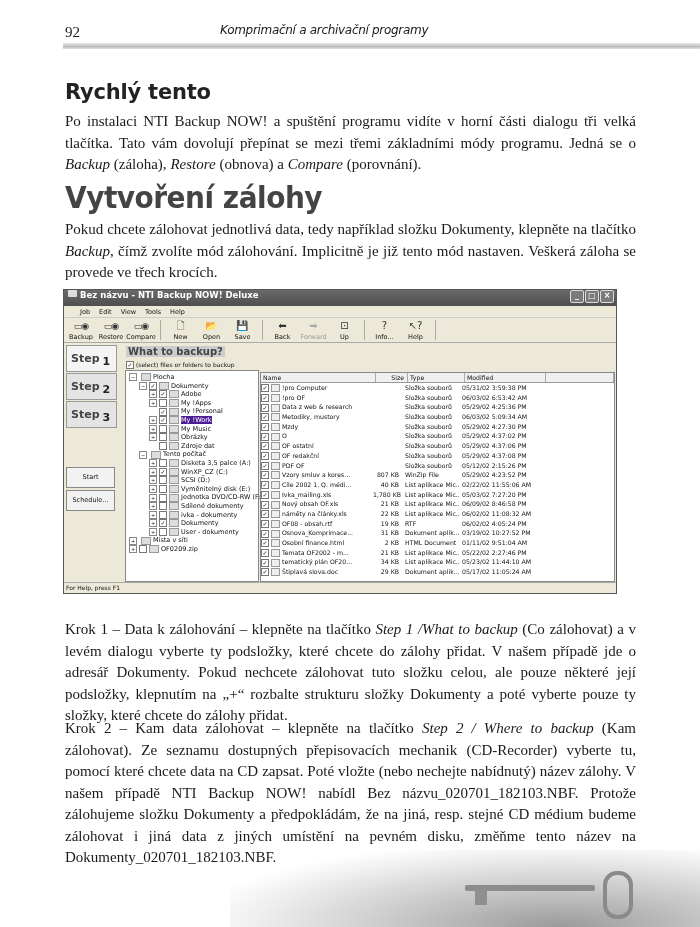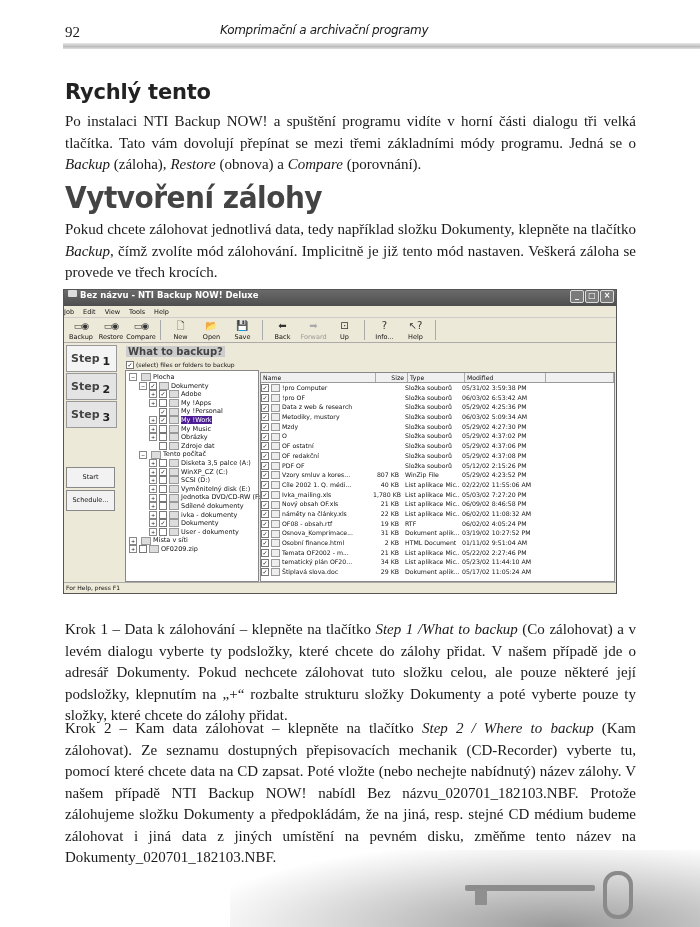--- a/index.html
+++ b/index.html
@@ -18,21 +18,21 @@
   .para i { font-style:italic; }
 
   
   .win { position:absolute; left:63px; top:289px; width:552px; height:303px; background:#ece9d8;
          border:1px solid #555; font-family:"DejaVu Sans", sans-serif; font-size:6.5px; color:#111; overflow:hidden; }
   .titlebar { height:16px; background:linear-gradient(#6a6a6a,#4e4e4e); color:#fff; font-weight:bold; font-size:8.5px;
               display:flex; align-items:flex-start; padding-left:4px; }
   .titlebar .app-ico { width:9px; height:7px; background:#ddd; margin-right:3px; border-radius:1px; }
   .wbtns { margin-left:auto; display:flex; gap:1px; margin-right:2px; }
   .wbtn { width:12px; height:11px; border:1px solid #ddd; background:#7a7a7a; color:#fff; font-size:8px; line-height:10px; text-align:center; border-radius:2px; }
-  .menubar { height:11px; display:flex; gap:9px; padding-left:0; align-items:center; border-bottom:1px solid #ccc; }
+  .menubar { height:11px; display:flex; gap:9px; padding-left:16px; align-items:center; border-bottom:1px solid #ccc; }
   .toolbar { height:24px; display:flex; align-items:flex-end; padding-left:2px; border-bottom:1px solid #aaa; }
   .tb { display:flex; flex-direction:column; align-items:center; width:31px; font-size:6.5px; padding-bottom:1px; }
   .tb .ic { font-size:10px; line-height:12px; height:13px; color:#333; }
   .tb.dis { color:#999; } .tb.dis .ic { color:#aaa; }
   .tb.big { width:30px; }
   .tb.big .ic { font-size:9px; letter-spacing:-1px; }
   .tsep { width:1px; height:20px; background:#aaa; margin:0 4px; align-self:center; }
   .steps { position:absolute; left:2px; top:55px; width:51px; height:200px; }
   .step { height:25px; margin-bottom:1px; border:1px solid #999; background:#e4e4e4; font-family:"DejaVu Sans", sans-serif; font-weight:bold; font-size:11px; color:#444; padding-left:4px; line-height:25px; }
   .step.active { background:#f4f4f4; }

